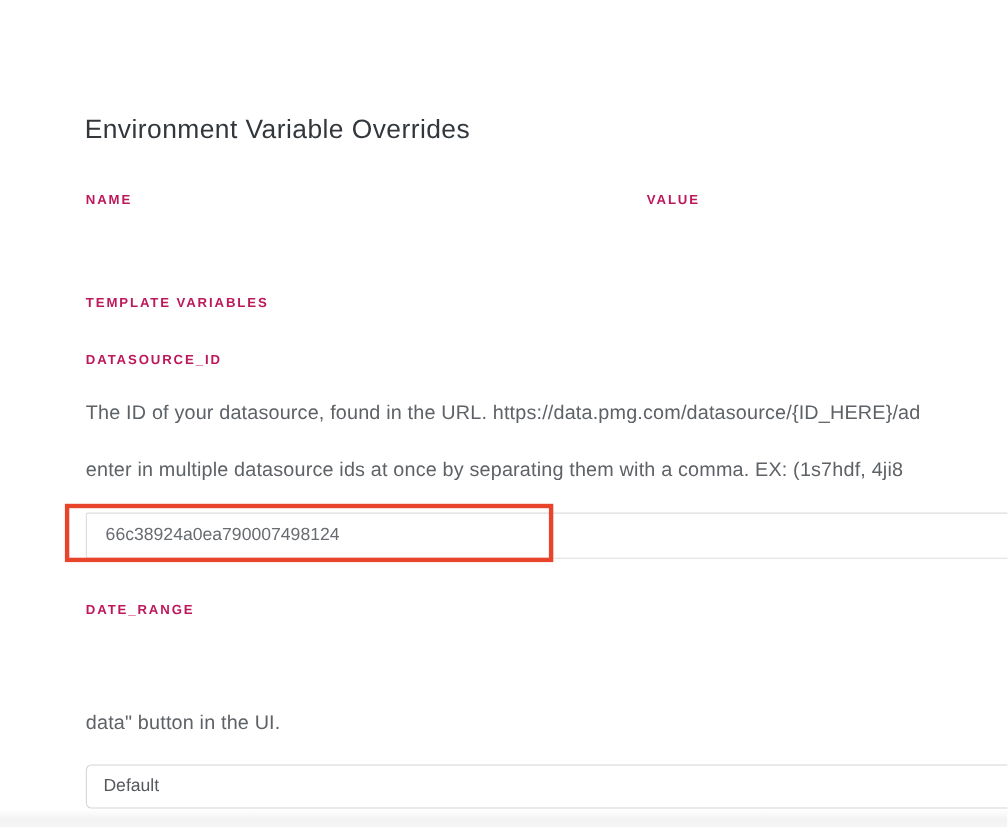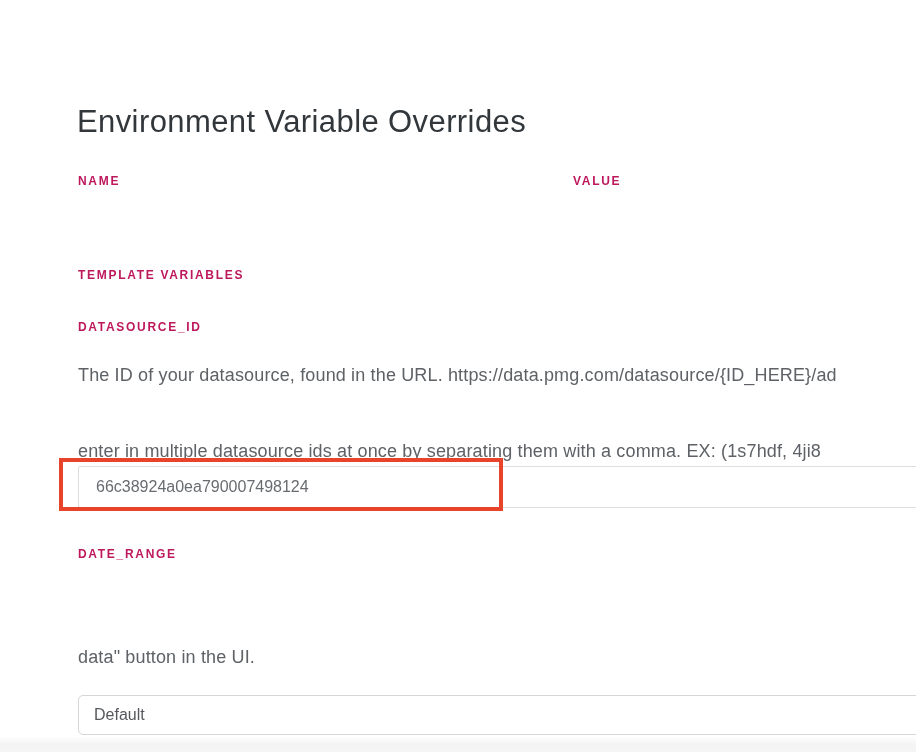--- a/index.html
+++ b/index.html
@@ -13,44 +13,44 @@
     width: 916px;
     height: 752px;
     overflow: hidden;
     background: #ffffff;
   }
   .abs { position: absolute; white-space: nowrap; }
 
   .page-title {
     left: 77px; top: 104px;
     margin: 0;
-    font-size: 31px;
+    font-size: 24px;
     font-weight: 400;
     letter-spacing: 0.4px;
     color: #32373c;
   }
   .small-label {
     font-size: 12px;
     font-weight: 700;
     letter-spacing: 1.7px;
     color: #be185d;
   }
   .col-name  { left: 78px;  top: 174px; }
-  .col-value { left: 573px; top: 174px; }
+  .col-value { left: 588px; top: 174px; }
   .section-header { left: 78px; top: 268px; }
   .ds-label { left: 78px; top: 320px; }
   .dr-label { left: 78px; top: 547px; }
 
   .desc {
     font-size: 18px;
     color: #5e6266;
     letter-spacing: 0.15px;
   }
   .ds-desc1 { left: 78px; top: 365px; }
-  .ds-desc2 { left: 78px; top: 417px; margin-top: 24px; }
+  .ds-desc2 { left: 78px; top: 417px; }
   .dr-desc1 { left: 78px; top: 595px; }
   .dr-desc2 { left: 78px; top: 647px; }
 
   .text-input {
     box-sizing: border-box;
     font-family: "Liberation Sans", sans-serif;
     font-size: 16px;
     color: #686c70;
     background: #ffffff;
     outline: none;

